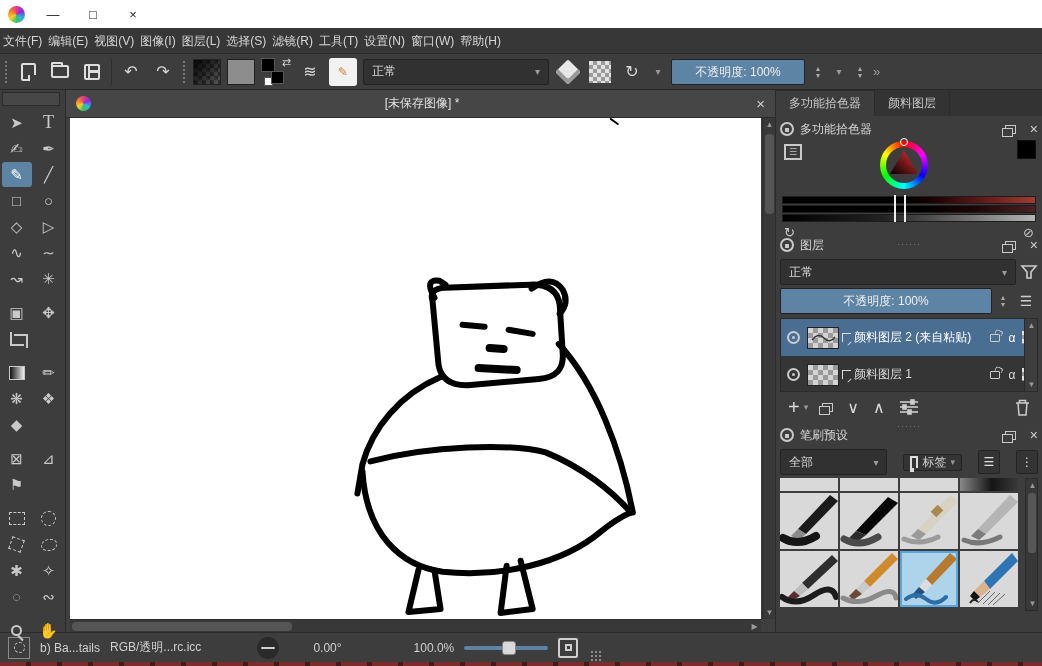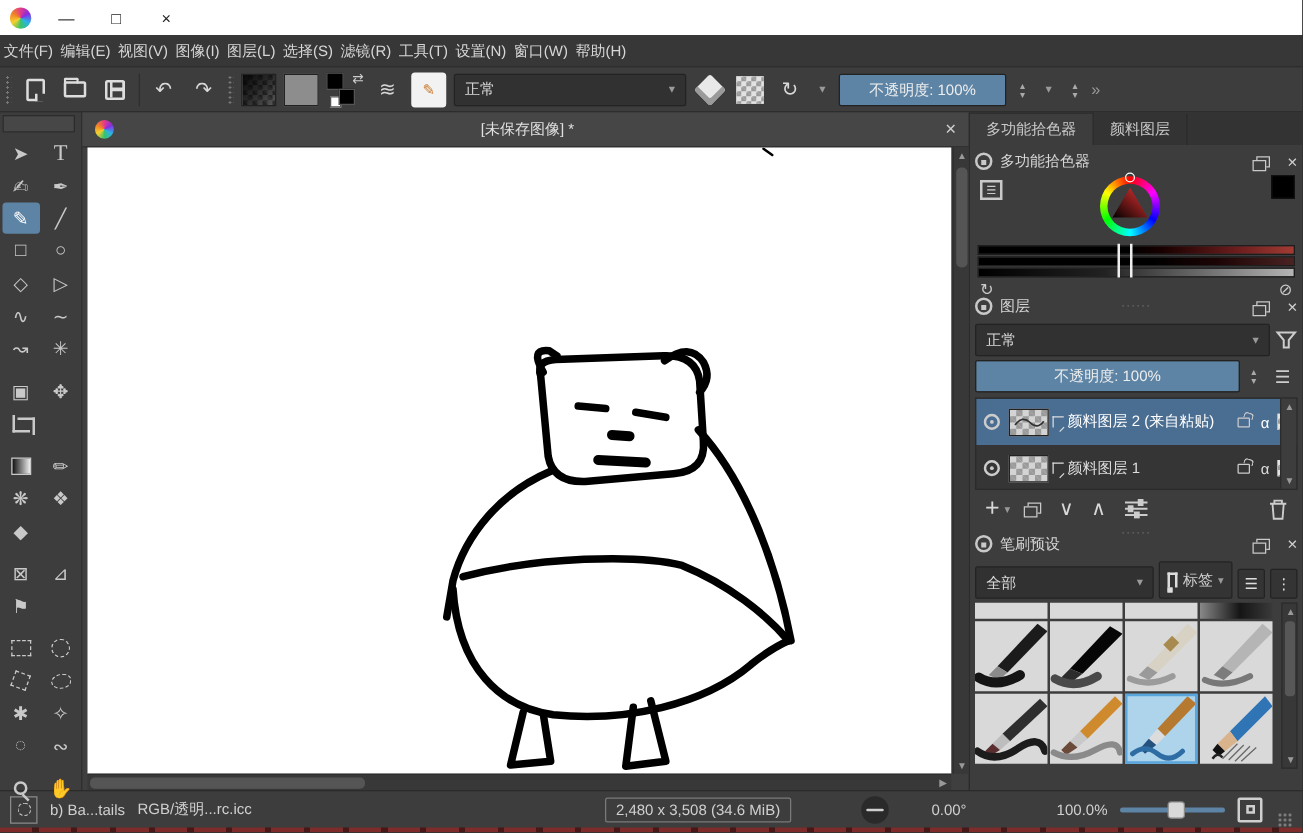--- a/index.html
+++ b/index.html
@@ -127,22 +127,22 @@
   .padlock{width:10px;height:8px;border:1px solid #ccc;border-radius:1px;position:relative;flex:none;margin-right:2px;}
   .padlock:before{content:"";position:absolute;top:-5px;left:1px;width:6px;height:4px;border:1px solid #ccc;border-bottom:none;border-radius:3px 3px 0 0;}
   .padlock.open:before{left:4px;transform:rotate(18deg);}
   .alpha-g{width:14px;text-align:center;flex:none;font-size:12px;}
   .mini-checker{width:13px;height:13px;flex:none;}
   .lay-scroll{position:absolute;right:0;top:0;bottom:0;width:13px;background:#3d3d3d;border-left:1px solid #2b2b2b;}
   .layer-btns{height:30px;display:flex;align-items:center;gap:14px;padding:0 8px;color:#d8d8d8;font-size:16px;}
   .layer-btns .grow{flex:1;}
 
   
-  .brush-filter{display:flex;align-items:flex-end;gap:4px;margin:3px 0;}
-  .tagbtn{height:30px;background:#343434;border:1px solid #232323;border-radius:2px;display:flex;align-items:center;padding:0 6px;gap:4px;}
+  .brush-filter{display:flex;align-items:center;gap:16px;margin:3px 0;}
+  .tagbtn{height:17px;background:#343434;border:1px solid #232323;border-radius:2px;display:flex;align-items:center;padding:0 6px;gap:4px;}
   .bookmark{width:8px;height:12px;border:2px solid #ddd;border-bottom:none;position:relative;}
   .bookmark:after{content:"";position:absolute;left:-2px;bottom:-4px;border-left:6px solid transparent;border-right:6px solid transparent;border-top:4px solid #ddd;border-left-color:#ddd;border-right-color:#ddd;border-left-width:2px;border-right-width:2px;}
   .sqbtn{width:22px;height:24px;background:#343434;border:1px solid #232323;border-radius:2px;display:flex;align-items:center;justify-content:center;color:#ddd;}
   .brush-grid-wrap{position:relative;height:133px;margin-top:2px;}
   .brush-grid{position:absolute;left:0;right:14px;top:0;bottom:0;overflow:hidden;}
   .brow{display:flex;gap:2px;margin-bottom:2px;}
   .btile{width:58px;height:56px;background:#d9d9d9;position:relative;flex:none;overflow:hidden;}
   .btile.small{height:13px;}
   .btile.selected{outline:2px solid #58a6dc;outline-offset:-2px;background:#aed4ec;}
   .bscroll{position:absolute;right:0;top:0;bottom:0;width:13px;background:#383838;border:1px solid #2b2b2b;}
@@ -616,21 +616,20 @@
       </div>
     </div>
   </div>
 
   <div class="statusbar">
     <div class="sel-ic">
         <div class="dc"></div>
       </div>
     <span>b) Ba...tails</span>
     <span>RGB/透明...rc.icc</span>
-    <span class="dims-box">2,480 x 3,508 (34.6 MiB)</span>
     <span style="width:36px"></span>
     <div class="dial"></div>
     <span style="width:14px"></span>
     <span>0.00°</span>
     <span style="width:52px"></span>
     <span>100.0%</span>
     <div class="zoom-slider">
         <div class="zthumb"></div>
       </div>
     <div class="fit-btn">

